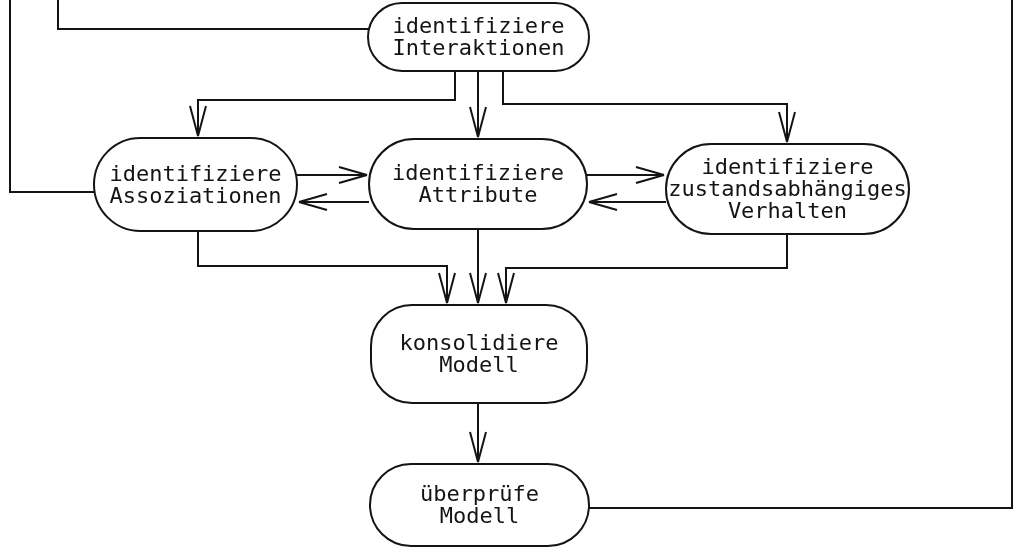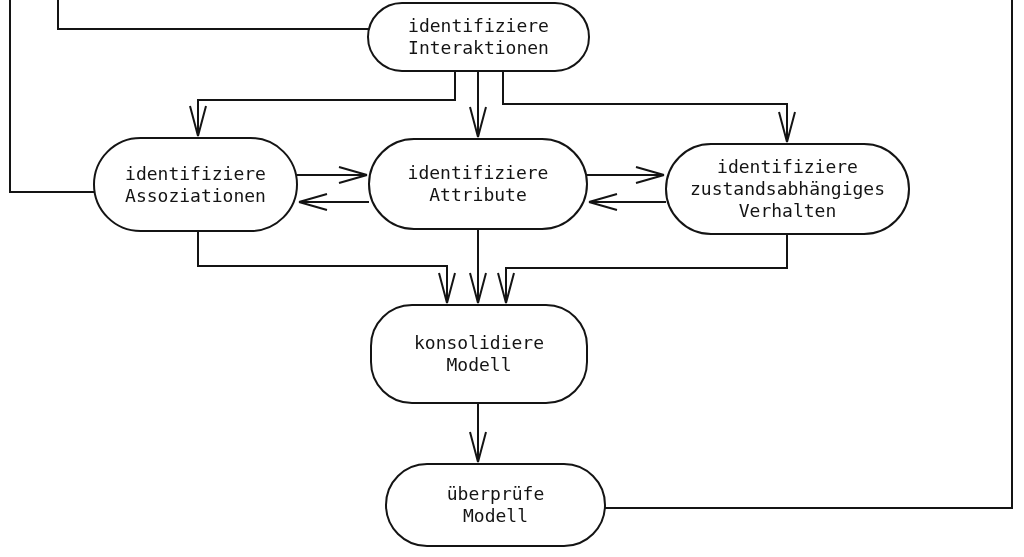--- a/index.html
+++ b/index.html
@@ -19,21 +19,21 @@
   .node {
     position: absolute;
     box-sizing: border-box;
     background: #ffffff;
     border: 2px solid #141414;
     display: flex;
     align-items: center;
     justify-content: center;
     text-align: center;
     color: #141414;
-    font-size: 18px;
+    font-size: 22px;
     line-height: 22px;
     font-weight: normal;
   }
   .node .label { white-space: pre-line; }
 </style>
 </head>
 <body>
 
 <div class="canvas">
   <svg class="edge-layer" id="edge-layer" viewBox="0 0 1024 557" xmlns="http://www.w3.org/2000/svg">
@@ -78,17 +78,17 @@
   </div>
   <div class="node" style="left: 665px; top: 143px; width: 245px; height: 92px; border-radius: 46px;">
     <span class="label">identifiziere
 zustandsabhängiges
 Verhalten</span>
   </div>
   <div class="node" style="left: 370px; top: 304px; width: 218px; height: 100px; border-radius: 42px;">
     <span class="label">konsolidiere
 Modell</span>
   </div>
-  <div class="node" style="left: 385px; top: 463px; width: 221px; height: 84px; border-radius: 42px;">
+  <div class="node" style="left: 369px; top: 463px; width: 221px; height: 84px; border-radius: 42px;">
     <span class="label">überprüfe
 Modell</span>
   </div>
 </div>
 
 </body></html>

